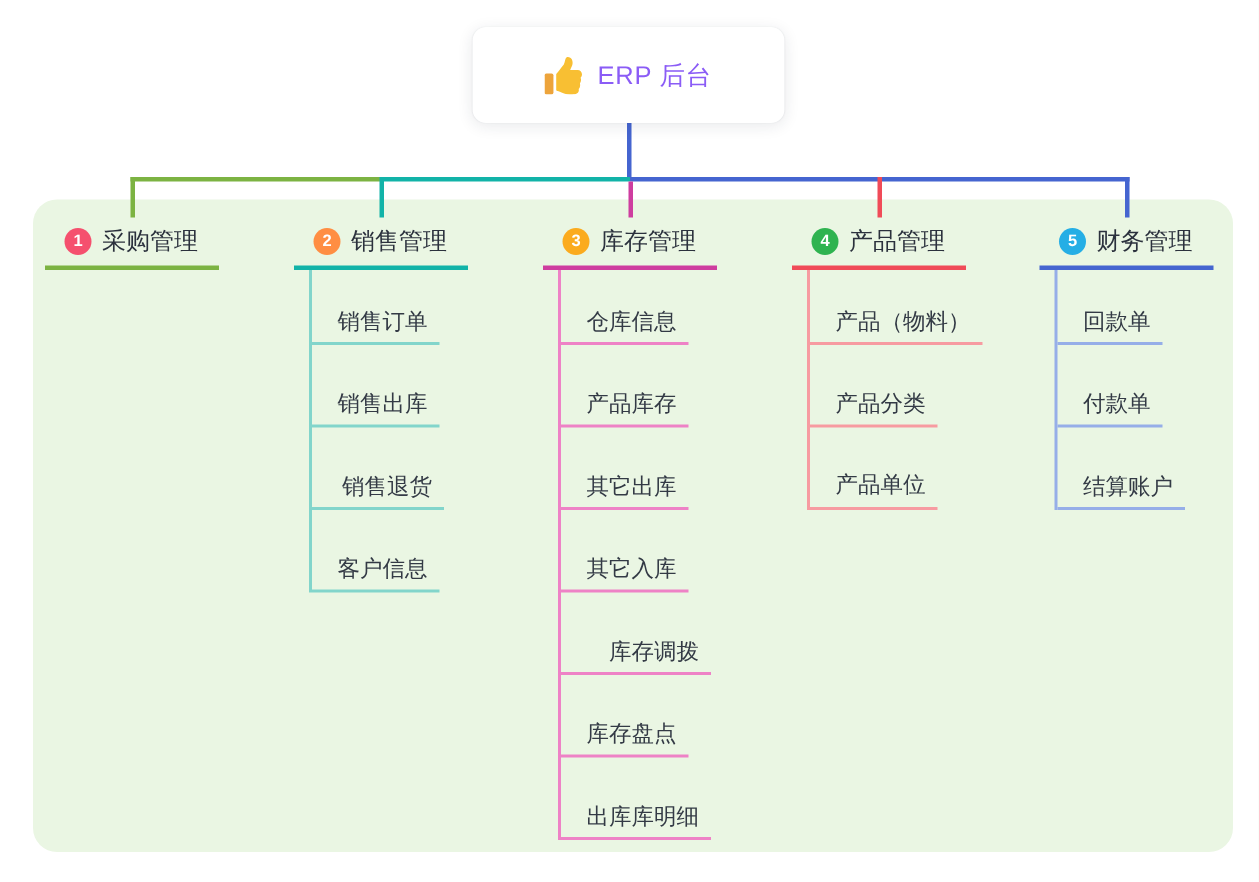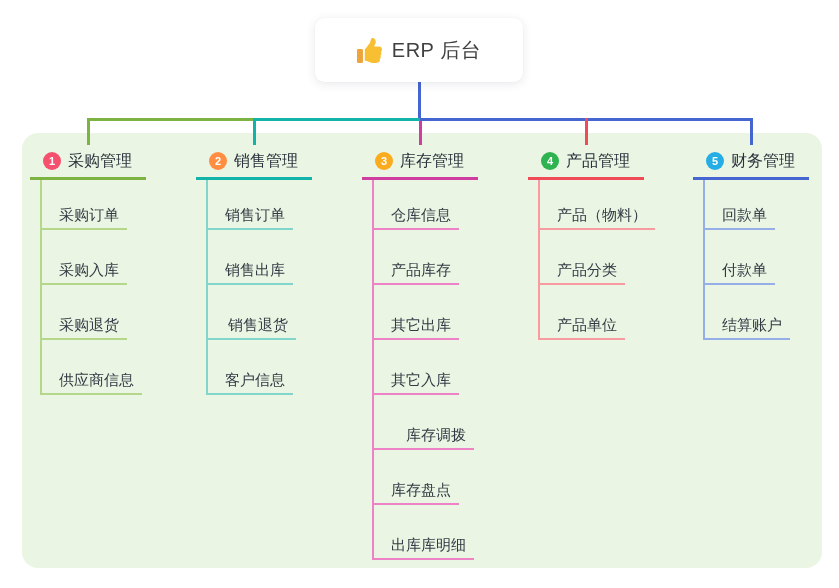--- a/index.html
+++ b/index.html
@@ -3,21 +3,21 @@
 <meta charset="utf-8">
 <style>
   html,body{margin:0;padding:0;background:#ffffff;font-family:"Liberation Sans","DejaVu Sans",sans-serif;}
   #stage{position:relative;width:839px;height:588px;background:#ffffff;overflow:hidden;}
   
   .panel{position:absolute;left:22px;top:133px;width:800px;height:435px;background:#eaf6e3;border-radius:16px;}
   
   .root-node{position:absolute;left:315px;top:18px;width:208px;height:64px;background:#ffffff;border-radius:9px;
     box-shadow:0 2px 10px rgba(30,40,60,.10), 0 0 1px rgba(30,40,60,.08);
     display:flex;align-items:center;justify-content:center;gap:10px;}
-  .root-title{font-size:20px;font-weight:500;color:#404040;letter-spacing:.5px;}
+  .root-title{font-size:17px;font-weight:500;color:#8b5cf6;letter-spacing:.5px;}
   
   .hline,.vline{position:absolute;}
   .hline{height:3px;top:118px;}
   .vline{width:3px;}
   
   .branch{position:absolute;top:145px;}
   .branch-title{display:flex;align-items:center;height:32px;padding-left:13px;gap:7px;}
   .badge{width:18px;height:18px;border-radius:50%;color:#fff;font-size:11px;font-weight:700;
     display:flex;align-items:center;justify-content:center;flex:0 0 auto;}
   .branch-label{font-size:16px;font-weight:500;color:#2b313d;white-space:nowrap;}
@@ -57,34 +57,20 @@
     <span class="root-title">ERP 后台</span>
   </div>
 
   <div id="branches">
       <div class="branch" style="left: 30px;">
     <div class="branch-title">
       <span class="badge" style="background: rgb(245, 80, 110);">1</span>
       <span class="branch-label">采购管理</span>
     </div>
     <div class="branch-underline" style="background: rgb(124, 179, 66);"></div>
-    <ul class="branch-children" style="border-left-color: rgb(181, 215, 137);">
-          <li class="child-cell">
-            <span class="child-label" style="border-bottom-color: rgb(181, 215, 137);">采购订单</span>
-          </li>
-          <li class="child-cell">
-            <span class="child-label" style="border-bottom-color: rgb(181, 215, 137);">采购入库</span>
-          </li>
-          <li class="child-cell">
-            <span class="child-label" style="border-bottom-color: rgb(181, 215, 137);">采购退货</span>
-          </li>
-          <li class="child-cell">
-            <span class="child-label" style="border-bottom-color: rgb(181, 215, 137);">供应商信息</span>
-          </li>
-        </ul>
   </div>
       <div class="branch" style="left: 196px;">
     <div class="branch-title">
       <span class="badge" style="background: rgb(255, 142, 67);">2</span>
       <span class="branch-label">销售管理</span>
     </div>
     <div class="branch-underline" style="background: rgb(18, 179, 168);"></div>
     <ul class="branch-children" style="border-left-color: rgb(130, 213, 203);">
           <li class="child-cell">
             <span class="child-label" style="border-bottom-color: rgb(130, 213, 203);">销售订单</span>
@@ -137,21 +123,21 @@
     </div>
     <div class="branch-underline" style="background: rgb(240, 75, 88);"></div>
     <ul class="branch-children" style="border-left-color: rgb(247, 155, 161);">
           <li class="child-cell">
             <span class="child-label" style="border-bottom-color: rgb(247, 155, 161);">产品（物料）</span>
           </li>
           <li class="child-cell">
             <span class="child-label" style="border-bottom-color: rgb(247, 155, 161);">产品分类</span>
           </li>
           <li class="child-cell">
-            <span class="child-label" style="border-bottom-color: rgb(247, 155, 161);">产品单位</span>
+            <span class="child-label" style="border-bottom-color: rgb(247, 155, 161); font-family: Liberation Serif, serif;">产品单位</span>
           </li>
         </ul>
   </div>
       <div class="branch" style="left: 693px;">
     <div class="branch-title">
       <span class="badge" style="background: rgb(37, 174, 229);">5</span>
       <span class="branch-label">财务管理</span>
     </div>
     <div class="branch-underline" style="background: rgb(69, 101, 208);"></div>
     <ul class="branch-children" style="border-left-color: rgb(150, 174, 232);">

